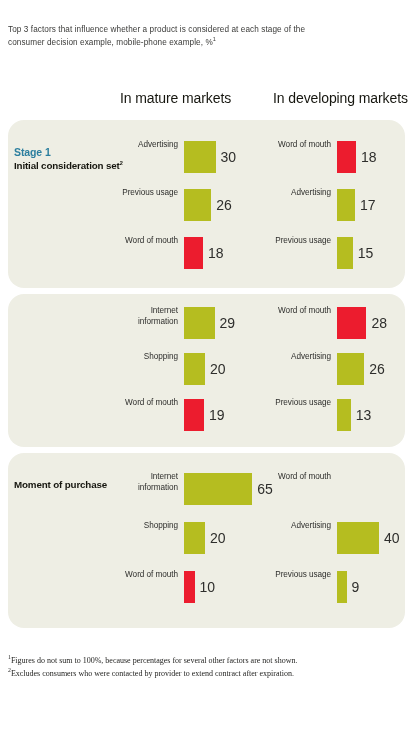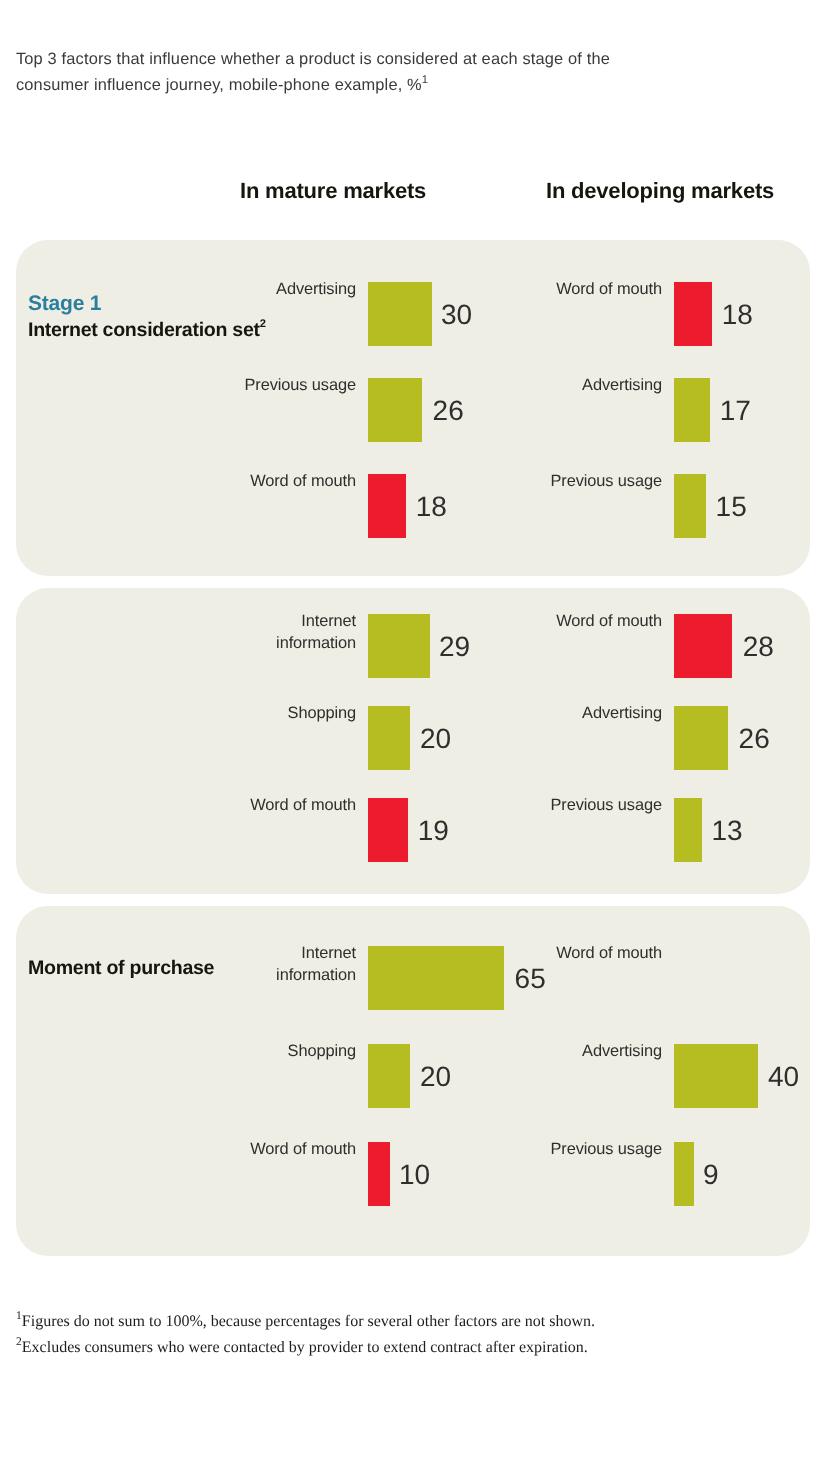--- a/index.html
+++ b/index.html
@@ -37,22 +37,22 @@
   }
 
   
   .col-headers {
     position: absolute;
     left: 0; top: 90px;
     width: 414px; height: 16px;
   }
   .col-head {
     position: absolute;
-    font-size: 11px;
-    font-weight: bold;
+    font-size: 14px;
+    font-weight: normal;
     color: #16160f;
     letter-spacing: -0.1px;
   }
   .col-head.mature     { left: 120px; top: 0; }
   .col-head.developing { left: 273px; top: 0; }
 
   
   .panel {
     position: absolute;
     left: 8px;
@@ -170,32 +170,32 @@
     line-height: 0;
   }
 </style>
 </head>
 <body>
 
 <div id="exhibit">
 
   <div class="title-block">
     <div class="title-line">Top 3 factors that influence whether a product is considered at each stage of the</div>
-    <div class="title-line"><span>consumer influence journey, mobile-phone example, %</span><span class="sup">1</span></div>
+    <div class="title-line"><span>consumer decision example, mobile-phone example, %</span><span class="sup">1</span></div>
   </div>
 
   <div class="col-headers">
     <div class="col-head mature">In mature markets</div>
     <div class="col-head developing">In developing markets</div>
   </div>
 
   <div class="panel" id="panel-0">
     <div class="stage-label">
       <div class="stage-num">Stage 1</div>
-      <div class="stage-name"><span>Internet consideration set</span><span class="sup">2</span></div>
+      <div class="stage-name"><span>Initial consideration set</span><span class="sup">2</span></div>
     </div>
     <div class="rows">
         <div class="row left r0">
           <div class="row-label">Advertising</div>
           <div class="bar-area">
             <span class="bar olive" style="width: 31.5px; background: rgb(181, 189, 32);"></span>
             <span class="bar-value">30</span>
           </div>
         </div>
         <div class="row left r1">

